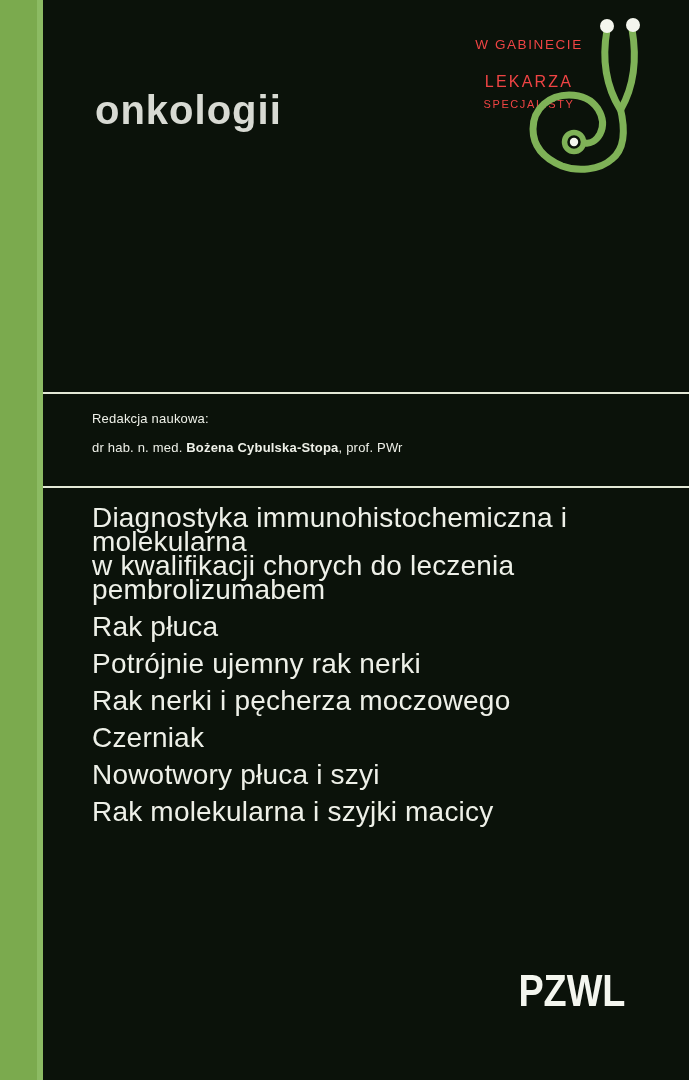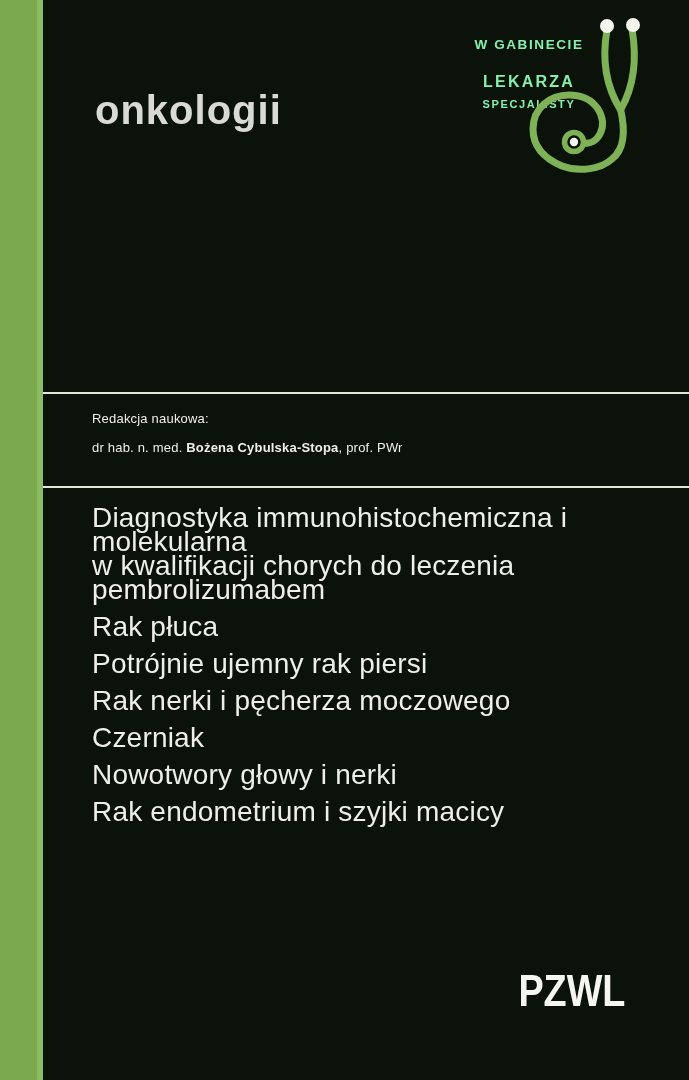--- a/index.html
+++ b/index.html
@@ -17,21 +17,21 @@
   
   .series{
     position:absolute;left:95px;top:88px;
     font-size:40px;font-weight:700;letter-spacing:1px;
     color:#d8dad3;
   }
 
   
   .brand{
     position:absolute;left:448px;top:38px;width:162px;
-    text-align:center;color:#86efac;font-weight:bold;
+    text-align:center;color:#ef4444;
   }
   .brand-l1{font-size:13.5px;letter-spacing:1.6px;line-height:14px;}
   .brand-l2{font-size:16px;letter-spacing:2.2px;line-height:22px;margin-top:19px;}
   .brand-l3{font-size:11px;letter-spacing:1.6px;line-height:16px;margin-top:3px;}
 
   .steth{position:absolute;left:440px;top:10px;}
 
   
   .title{
     position:absolute;left:90px;top:232px;
@@ -110,22 +110,22 @@
     <div>Redakcja naukowa:</div>
     <div><span>dr hab. n. med. </span><span class="name">Bożena Cybulska-Stopa</span><span>, prof. PWr</span></div>
   </div>
 
   <div class="divider bottom"></div>
 
   <ul class="topics">
       <li>Diagnostyka immunohistochemiczna i molekularna
 w kwalifikacji chorych do leczenia pembrolizumabem</li>
       <li>Rak płuca</li>
-      <li>Potrójnie ujemny rak piersi</li>
+      <li>Potrójnie ujemny rak nerki</li>
       <li>Rak nerki i pęcherza moczowego</li>
       <li>Czerniak</li>
-      <li>Nowotwory głowy i nerki</li>
-      <li>Rak endometrium i szyjki macicy</li>
+      <li>Nowotwory płuca i szyi</li>
+      <li>Rak molekularna i szyjki macicy</li>
     </ul>
 
   <div class="publisher">PZWL</div>
 
 </div>
 
 </body></html>

